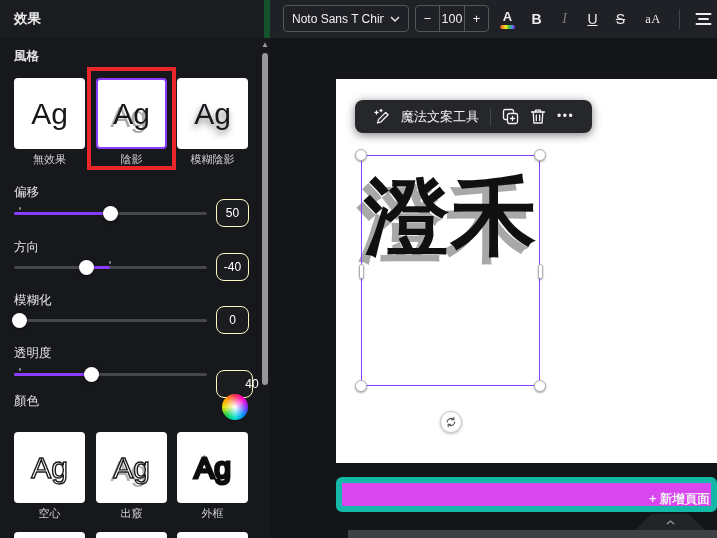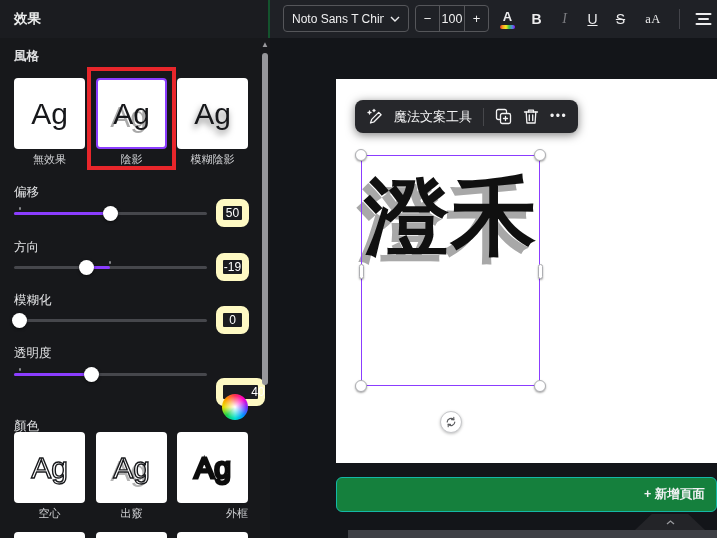--- a/index.html
+++ b/index.html
@@ -6,21 +6,21 @@
   html,body { width:717px; height:538px; overflow:hidden; }
   body {
     position:relative;
     background:#131519;
     font-family:"Liberation Sans","DejaVu Sans",sans-serif;
     color:#ececee;
     -webkit-font-smoothing:antialiased;
   }
   
   .topbar { position:absolute; left:0; top:0; width:717px; height:38px; border-bottom:1px solid #0d0e10; z-index:20; }
-  .topbar-left { position:absolute; left:0; top:0; width:270px; height:38px; background:#1b1c20; border-right:2px solid #14532d; }
+  .topbar-left { position:absolute; left:0; top:0; width:270px; height:38px; background:#1b1c20; border-right:6px solid #14532d; }
   .panel-title { position:absolute; left:14px; top:0; line-height:38px; font-size:13.5px; font-weight:600; color:#eceded; }
   .topbar-right { position:absolute; left:270px; top:0; width:447px; height:38px; background:#1f2126; }
   .font-box { position:absolute; left:13px; top:5px; width:126px; height:27px; border:1px solid #55565a; border-radius:4px;
     display:flex; align-items:center; padding:0 8px; gap:6px; font-size:12px; color:#f0f0f1; cursor:pointer; }
   .font-box .fname { flex:1; white-space:nowrap; overflow:hidden; }
   .size-group { position:absolute; left:145px; top:5px; width:74px; height:27px; border:1px solid #55565a; border-radius:4px;
     display:flex; align-items:stretch; font-size:13px; color:#f0f0f1; }
   .size-group > div { display:flex; align-items:center; justify-content:center; }
   .size-dec, .size-inc { width:23px; cursor:pointer; }
   .size-val { flex:1; border-left:1px solid #55565a; border-right:1px solid #55565a; font-size:12.5px; }
@@ -51,50 +51,50 @@
   .ag-outline { color:#cfcfcf !important; -webkit-text-stroke:3px #0c0c0c; font-weight:800; }
   .tile-label { position:absolute; width:71px; text-align:center; font-size:11px; color:#cfd0d3; }
   .red-annotation { position:absolute; left:87px; top:29px; width:89px; height:103px;
     border:4px solid #e8262b; z-index:6; pointer-events:none; }
   .slider-label { position:absolute; left:14px; font-size:12.5px; color:#e3e4e6; }
   .track { position:absolute; left:14px; width:193px; height:3px; background:#46474c; border-radius:2px; cursor:pointer; }
   .fill { position:absolute; top:0; height:3px; background:#8b3dff; border-radius:2px; }
   .thumb { position:absolute; top:-6px; width:15px; height:15px; background:#fff; border-radius:50%;
     box-shadow:0 1px 3px rgba(0,0,0,.55); cursor:pointer; }
   .tick { position:absolute; top:-5px; width:2px; height:3px; background:#85868a; border-radius:1px; }
-  .val-box { position:absolute; left:216px; width:33px; height:28px; background:#1b1c20; border:7px solid #fef9c3;
+  .val-box { position:absolute; left:216px; width:33px; height:28px; background:#1b1c20; border:1px solid #fef9c3;
     border-radius:8px; display:flex; align-items:center; justify-content:center; font-size:12px; color:#fff; }
   .color-wheel { position:absolute; left:222px; top:356px; width:26px; height:26px; border-radius:50%; cursor:pointer;
     background:radial-gradient(circle at 50% 50%, #ffffff 0%, rgba(255,255,255,0) 62%),
     conic-gradient(#ff2d55,#ff00c8,#7a2bff,#0091ff,#00e0d0,#17d24b,#e8e000,#ff9500,#ff2d55); }
   .scroll-arrow { position:absolute; left:260px; top:2px; width:10px; height:10px; color:#9a9a9e; font-size:8px;
     line-height:10px; text-align:center; cursor:pointer; }
   .scroll-thumb { position:absolute; left:262px; top:15px; width:6px; height:332px; background:#97979b; border-radius:3px; cursor:pointer; }
   
   .canvas { position:absolute; left:270px; top:38px; width:447px; height:500px; background:#131519; }
   .page { position:absolute; left:66px; top:41px; width:381px; height:384px; background:#ffffff; }
   .design-text { position:absolute; left:88px; top:122px; width:186px; text-align:center;
     font-size:85px; font-weight:700; color:#101010; line-height:113px; letter-spacing:2px;
     text-shadow:-7px 7px 0 #a8a8a8; white-space:nowrap; }
   .selection { position:absolute; left:91px; top:117px; width:179px; height:231px;
     border:1.5px solid #8b3dff; cursor:move; }
   .handle-c { position:absolute; width:12px; height:12px; background:#fff; border:1px solid #aeafb3;
     border-radius:50%; box-shadow:0 1px 2px rgba(0,0,0,.35); cursor:pointer; }
   .handle-s { position:absolute; width:5px; height:15px; background:#fff; border:1px solid #aeafb3;
     border-radius:3px; box-shadow:0 1px 2px rgba(0,0,0,.35); cursor:pointer; }
   .float-toolbar { position:absolute; left:85px; top:62px; height:33px; background:#26272b; border-radius:8px;
-    box-shadow:0 2px 10px rgba(0,0,0,.5); display:inline-flex; align-items:center; padding:0 11px; gap:11px; }
+    box-shadow:0 2px 10px rgba(0,0,0,.5); display:inline-flex; align-items:center; padding:0 18px; gap:11px; }
   .ft-label { font-size:13px; color:#f3f3f4; white-space:nowrap; cursor:pointer; }
   .ft-div { width:1px; height:18px; background:#46474b; }
   .ft-dots { font-size:12px; letter-spacing:1.5px; color:#f0f0f1; cursor:pointer; line-height:33px; }
   .rotate-handle { position:absolute; left:170px; top:373px; width:22px; height:22px; background:#fff;
     border:1px solid #c6c7ca; border-radius:50%; box-shadow:0 1px 3px rgba(0,0,0,.25);
     display:flex; align-items:center; justify-content:center; cursor:grab; }
-  .add-page-bar { position:absolute; left:66px; top:439px; width:381px; height:35px; background:#15803d;
-    border:1px solid #14b8a6; border-radius:6px; cursor:pointer; }
+  .add-page-bar { position:absolute; left:66px; top:439px; width:381px; height:35px; background:#d946ef;
+    border:6px solid #14b8a6; border-radius:6px; cursor:pointer; }
   .add-page-label { position:absolute; left:307px; top:0; line-height:33px; font-size:12.5px; font-weight:600; color:#f0f1f3; white-space:nowrap; }
   .collapse-tab { position:absolute; left:365px; top:476px; width:70px; height:16px; background:#232428;
     clip-path:polygon(0 100%, 24% 0, 76% 0, 100% 100%); display:flex; align-items:center; justify-content:center; cursor:pointer; }
   .bottom-strip { position:absolute; left:78px; top:492px; width:369px; height:8px; background:#3e4045; }
 </style>
 </head>
 <body>
 
 <div class="topbar">
   <div class="topbar-left">
@@ -161,51 +161,51 @@
     <div class="thumb" style="left:89px;"></div>
   </div>
   <div class="val-box" style="top:161px;">50</div>
 
   <div class="slider-label" style="top:201px;">方向</div>
   <div class="track" style="top:228px;">
     <div class="fill" style="left:72px; width:24px;"></div>
     <div class="tick" style="left:95px;"></div>
     <div class="thumb" style="left:65px;"></div>
   </div>
-  <div class="val-box" style="top:215px;">-19</div>
+  <div class="val-box" style="top:215px;">-40</div>
 
   <div class="slider-label" style="top:254px;">模糊化</div>
   <div class="track" style="top:281px;">
     <div class="thumb" style="left:-2px;"></div>
   </div>
   <div class="val-box" style="top:268px;">0</div>
 
   <div class="slider-label" style="top:307px;">透明度</div>
   <div class="track" style="top:335px;">
     <div class="fill" style="left:0; width:77px;"></div>
     <div class="tick" style="left:5px;"></div>
     <div class="thumb" style="left:70px;"></div>
   </div>
-  <div class="val-box" style="top:340px;padding-left:35px;">40</div>
-
-  <div class="slider-label" style="top:380px;">顏色</div>
+  <div class="val-box" style="top:332px;padding-left:35px;">40</div>
+
+  <div class="slider-label" style="top:355px;">顏色</div>
   <div class="color-wheel"></div>
 
   <div class="tile" style="left:14px; top:394px;">
     <span class="ag ag-hollow">Ag</span>
   </div>
   <div class="tile" style="left:96px; top:394px;">
     <span class="ag ag-splice">Ag</span>
   </div>
   <div class="tile" style="left:177px; top:394px;">
     <span class="ag ag-outline">Ag</span>
   </div>
   <div class="tile-label" style="left:14px; top:468px;">空心</div>
   <div class="tile-label" style="left:96px; top:468px;">出竅</div>
-  <div class="tile-label" style="left:177px; top:468px;text-align:right;">外框</div>
+  <div class="tile-label" style="left:177px; top:468px;">外框</div>
 
   <div class="tile" style="left:14px; top:494px;"></div>
   <div class="tile" style="left:96px; top:494px;"></div>
   <div class="tile" style="left:177px; top:494px;"></div>
 
   <div class="scroll-arrow">▲</div>
   <div class="scroll-thumb"></div>
 </div>
 
 <div class="canvas">

